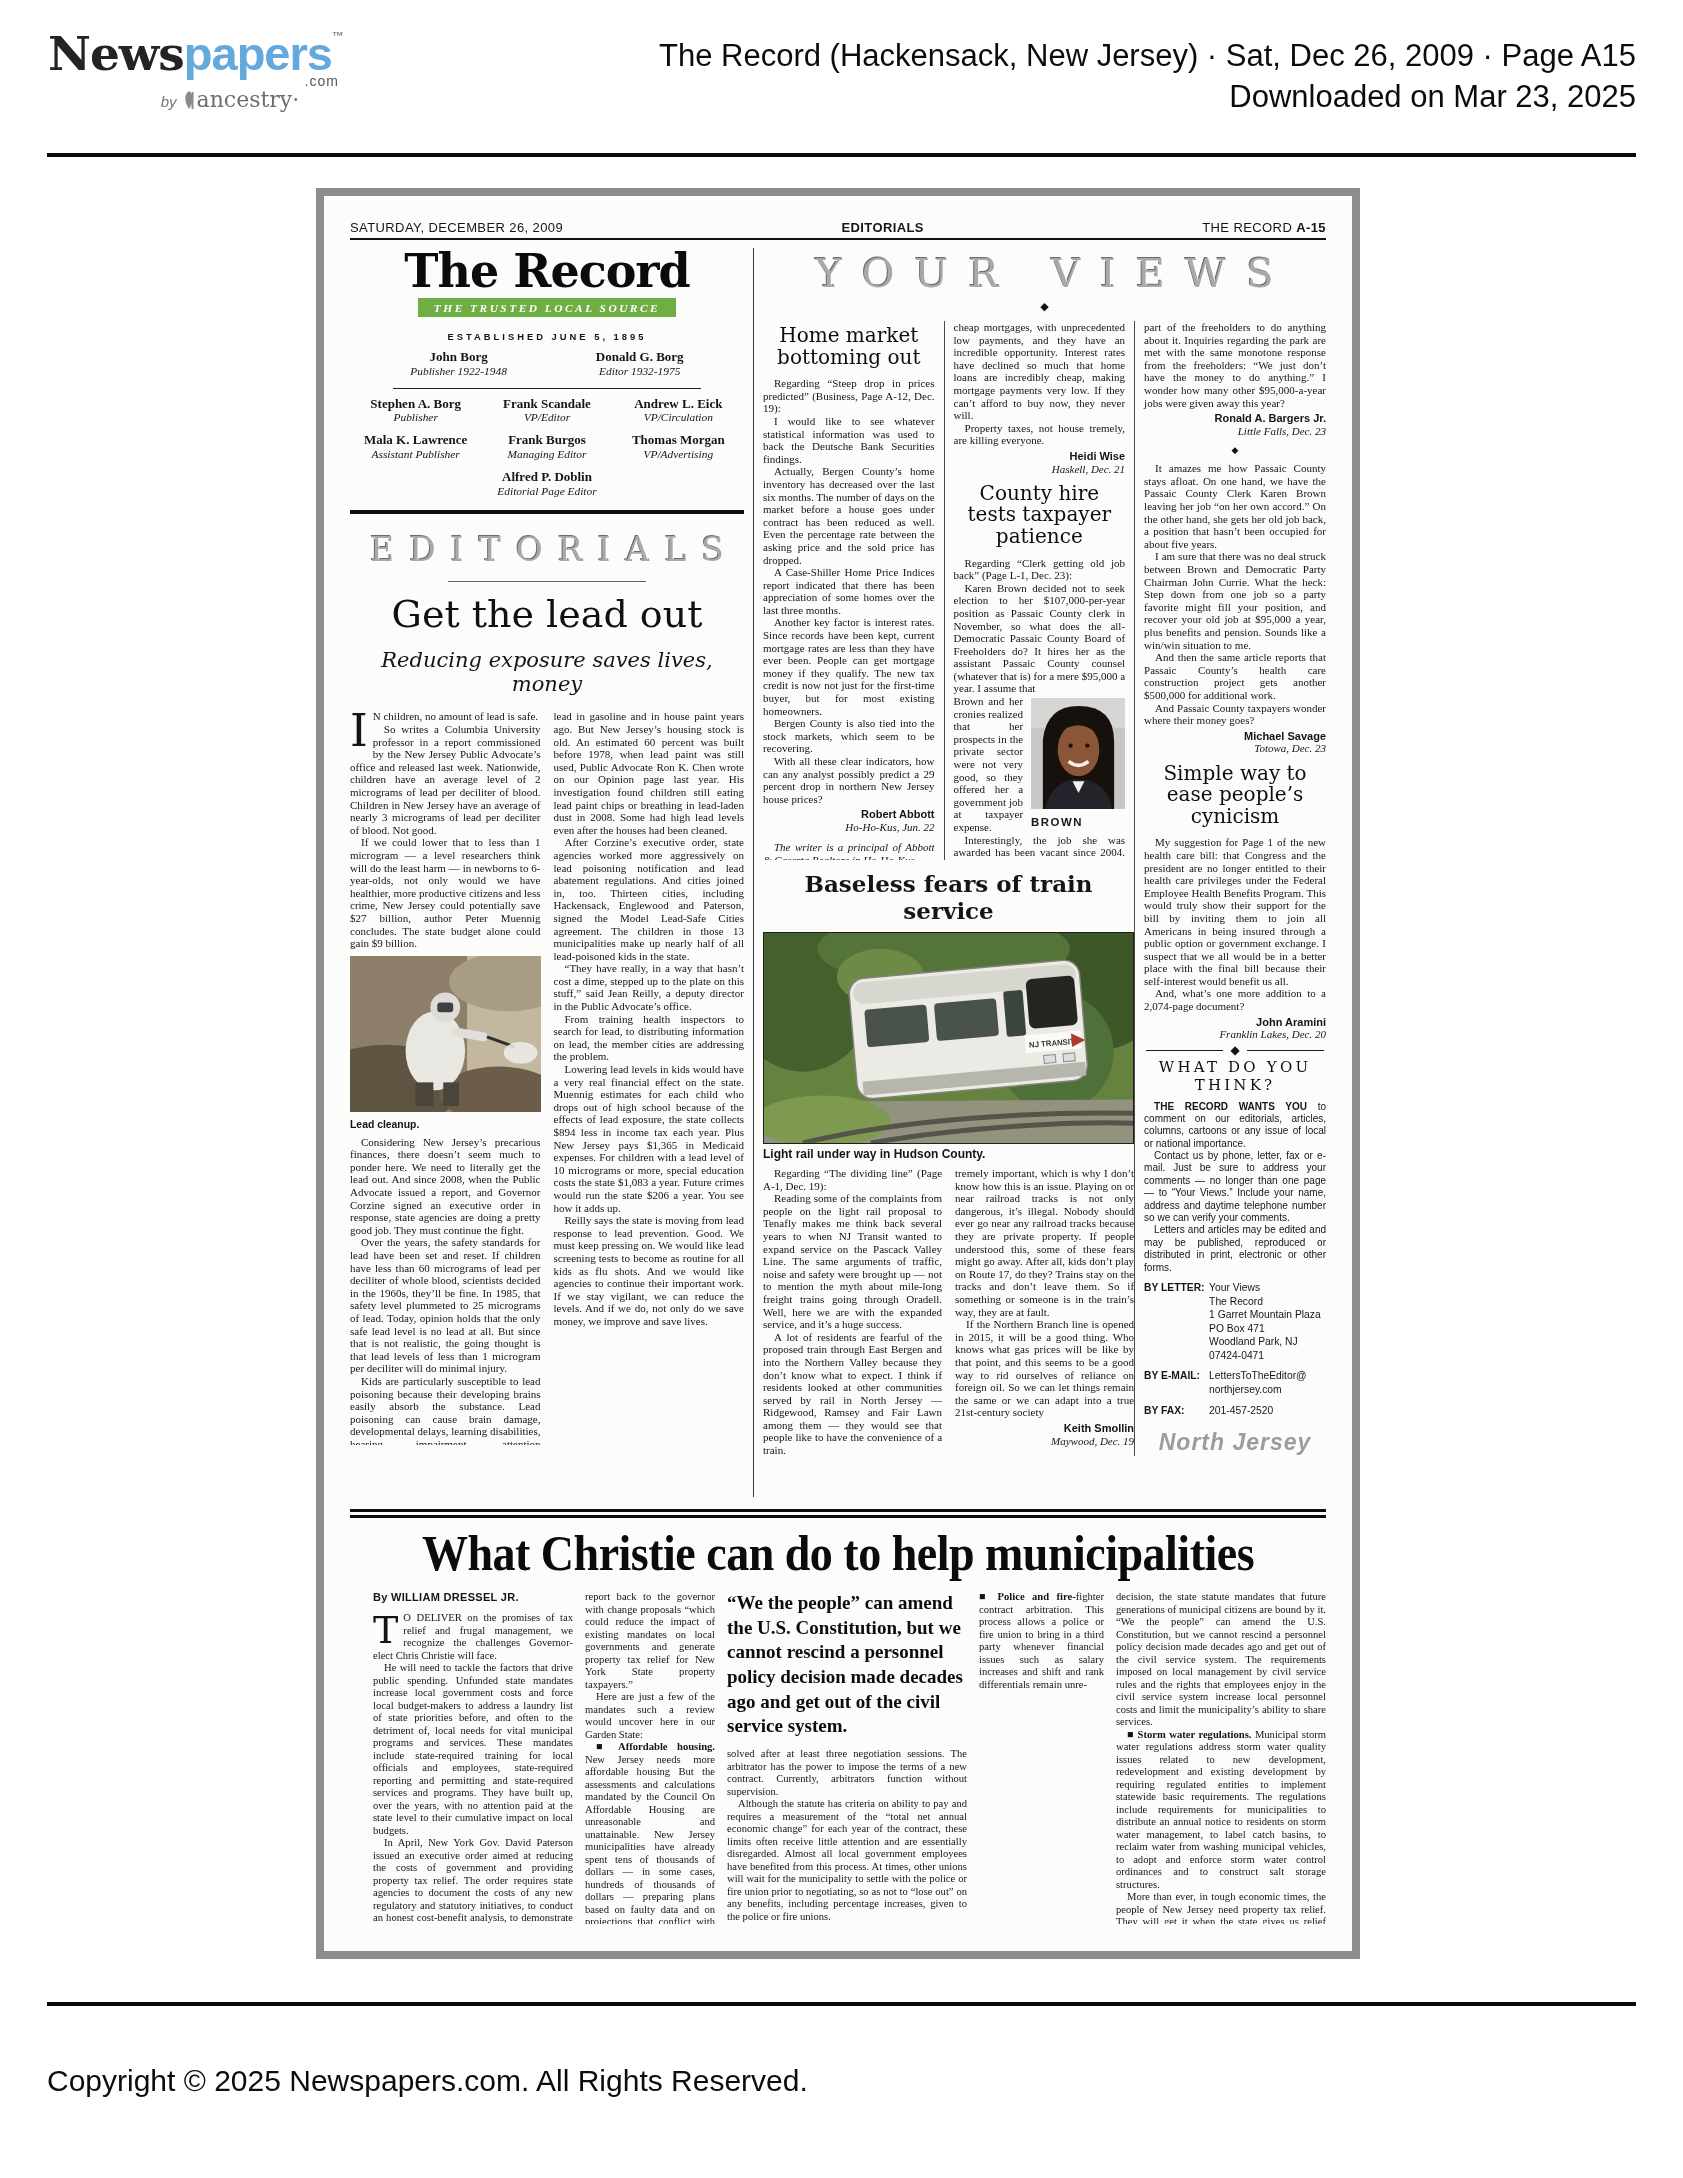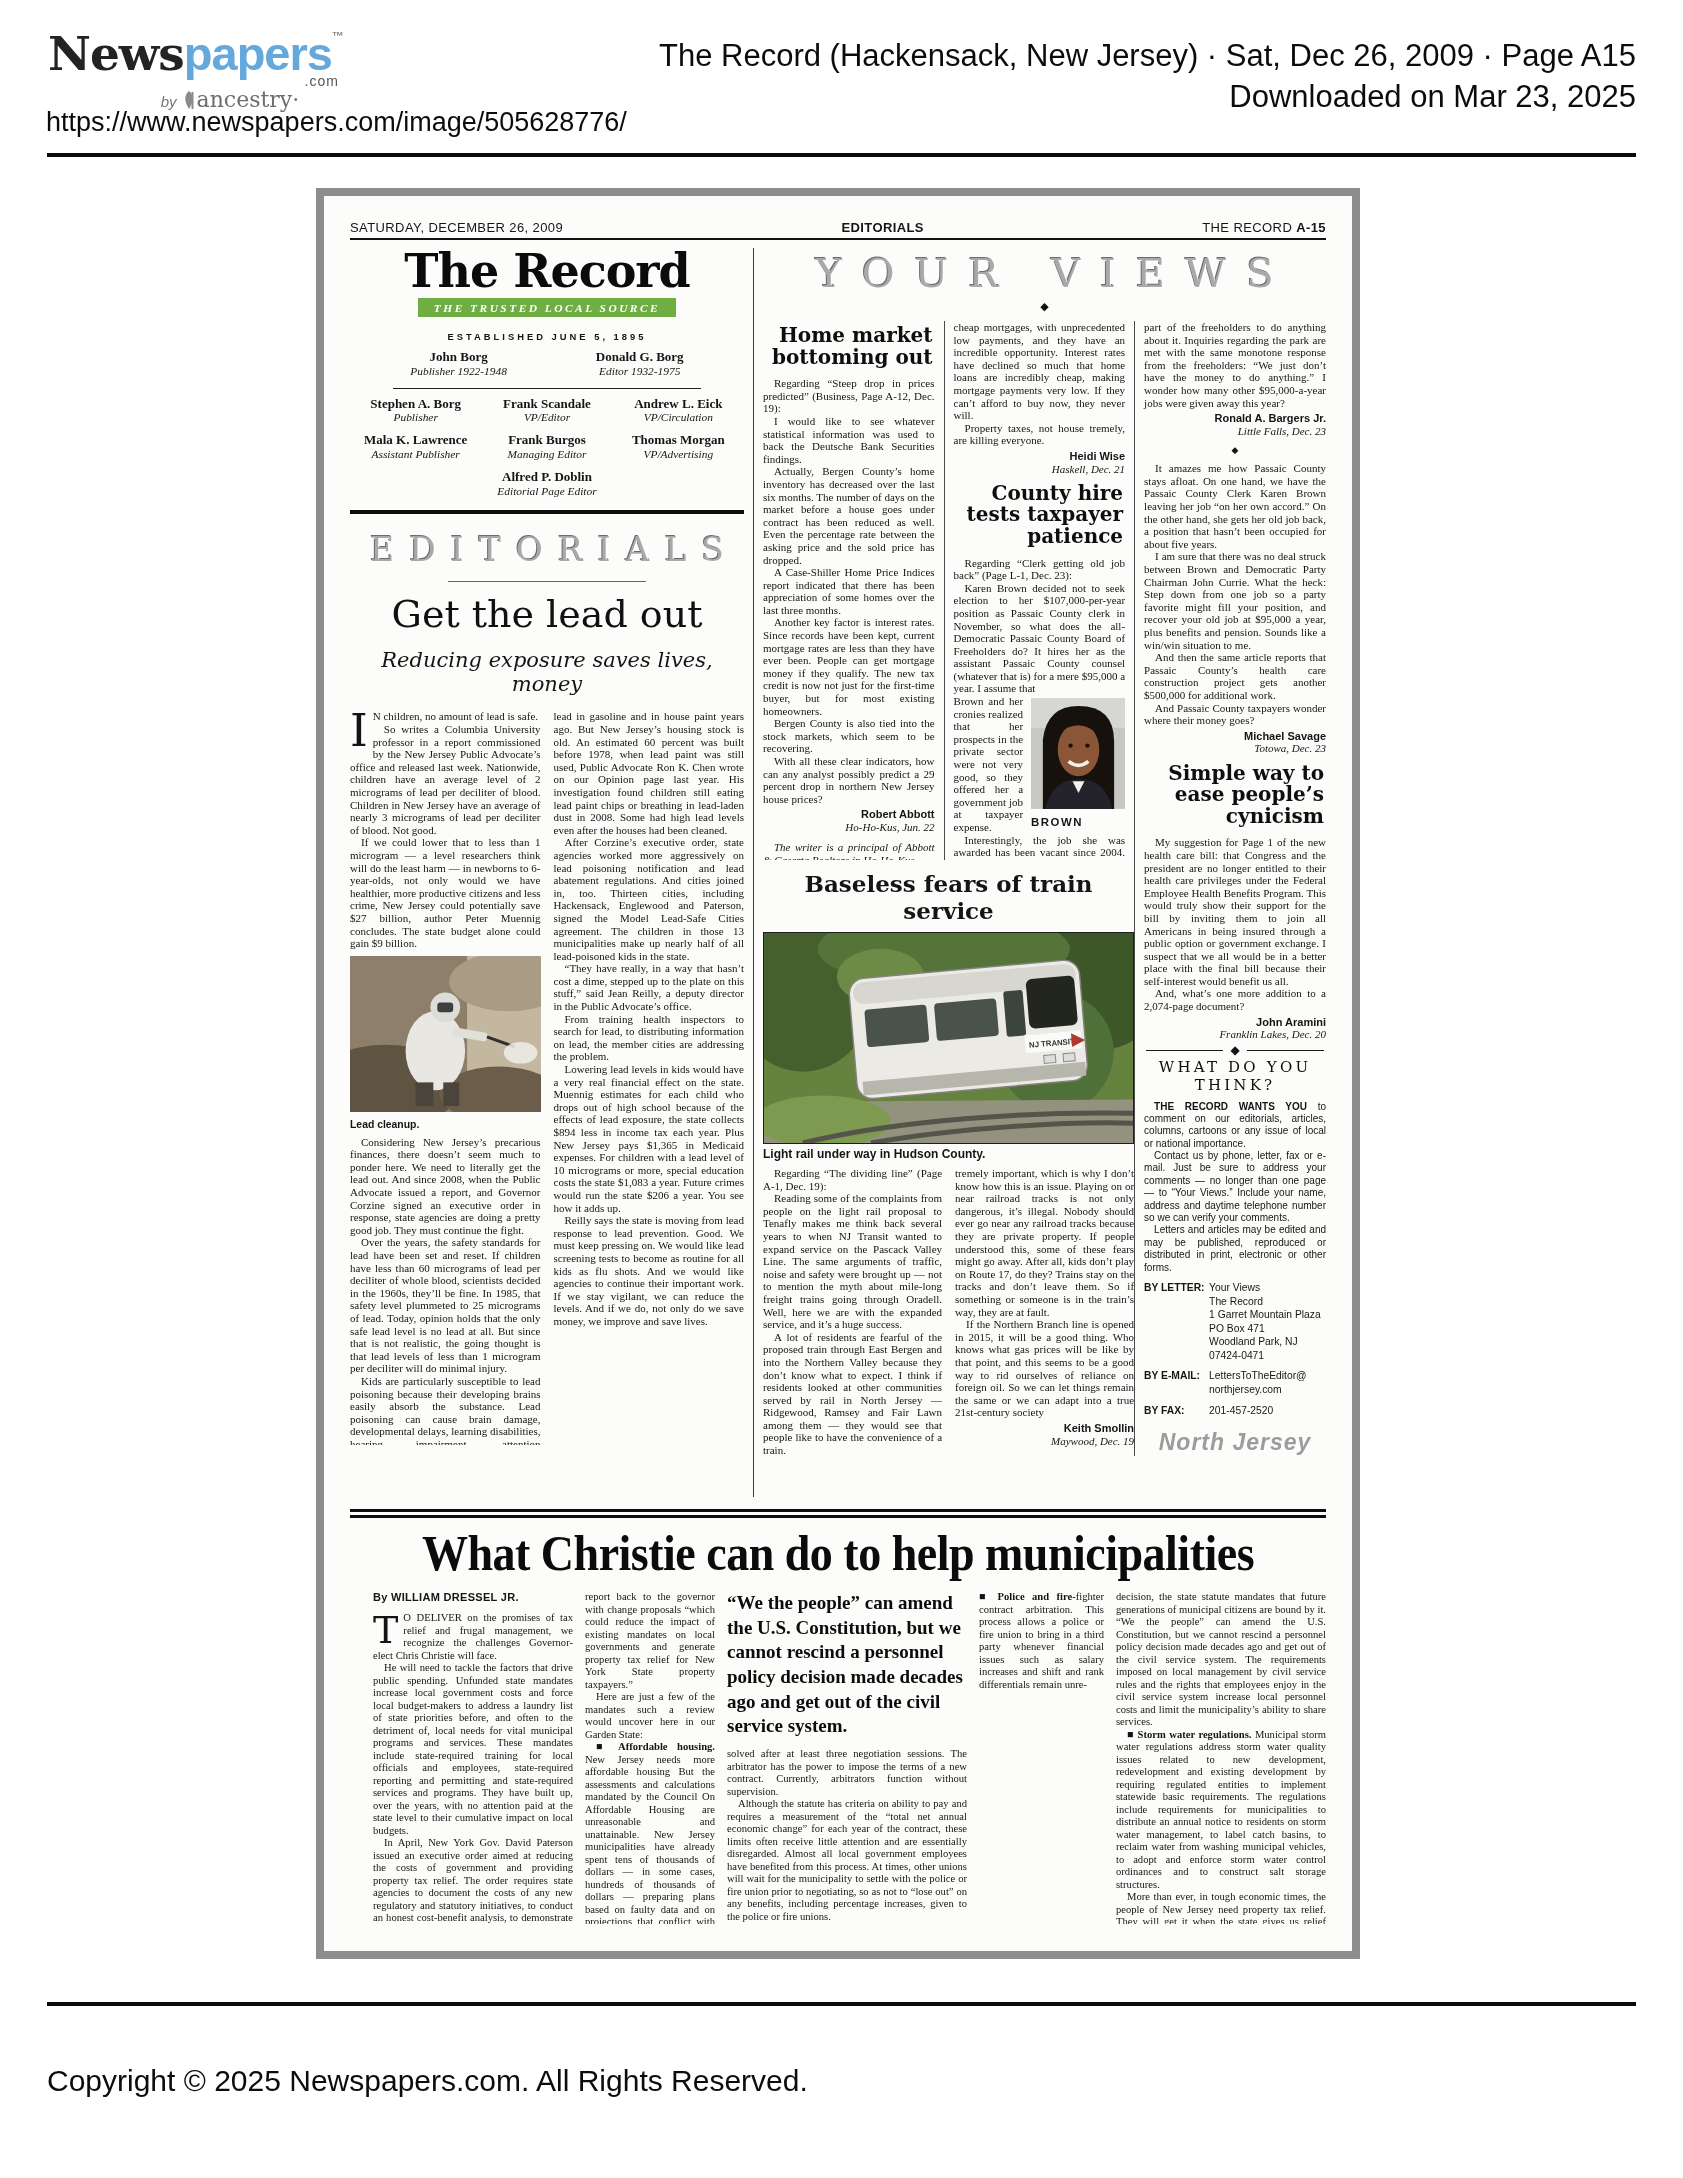--- a/index.html
+++ b/index.html
@@ -87,21 +87,21 @@
   .photo-caption { font-family:"Liberation Sans", sans-serif; font-weight:bold; font-size:10.4px; margin:3px 0 6px; }
 
   
   .views-cols { display:flex; height:1135px; overflow:hidden; margin-top:2px; }
   .views-left { flex:2.04; min-width:0; display:flex; flex-direction:column; }
   .vl-top { display:flex; height:591px; overflow:hidden; }
   .v-colA { flex:1; min-width:0; padding-right:9px; }
   .v-colB { flex:1; min-width:0; border-left:1px solid #4a4a4a; padding-left:9px; padding-right:9px; }
   .views-right { flex:1; min-width:0; border-left:1px solid #4a4a4a; padding-left:9px; }
 
-  .letter-head { font-family:"DejaVu Serif", serif; font-weight:bold; font-size:20px; line-height:1.08; text-align:right; margin:4px 2px 9px; color:#0e0e0e; }
+  .letter-head { font-family:"DejaVu Serif", serif; font-weight:normal; font-size:20px; line-height:1.08; text-align:center; margin:4px 2px 9px; color:#0e0e0e; }
   .baseless-head { font-family:"DejaVu Serif", serif; font-weight:bold; font-size:23px; text-align:center; margin:10px 0 8px; }
   .train-photo-wrap { border:1.5px solid #1e1e1e; line-height:0; }
   .baseless-cols { display:flex; gap:13px; margin-top:6px; height:289px; overflow:hidden; }
   .baseless-col { flex:1; min-width:0; }
 
   .brown-float { float:right; width:94px; margin:3px 0 2px 8px; }
   .brown-caption { font-family:"Liberation Sans", sans-serif; font-weight:bold; font-size:11.4px; letter-spacing:1.5px; margin-top:3px; }
 
   
   .wdyt-top { display:flex; align-items:center; gap:7px; margin:8px 2px 7px; }
@@ -135,21 +135,20 @@
 
 <div class="site-header">
   <div class="logo">
     <div class="logo-line1"><span class="logo-news">News</span><span class="logo-papers">papers</span><span class="logo-tm">™</span></div>
     <div class="logo-com">.com</div>
     <div class="logo-by"><i>by</i><span class="leaf-icon"><svg width="16" height="20" viewBox="0 0 16 20">
             <path d="M8 1 C13 5 13 11 8 19 C3 11 3 5 8 1 Z" fill="#8a8a8a"></path>
             <rect x="10.5" y="2" width="2" height="17" fill="#8a8a8a"></rect>
           </svg></span><span class="logo-ancestry">ancestry·</span></div>
   </div>
-  <div class="page-url">https://www.newspapers.com/image/505628776/</div>
   <div class="title-block">
     <div class="title-line">The Record (Hackensack, New Jersey) · Sat, Dec 26, 2009 · Page A15</div>
     <div class="title-line">Downloaded on Mar 23, 2025</div>
   </div>
 </div>
 <div class="top-rule"></div>
 
 <div class="scan-frame">
   <div class="np">
 

